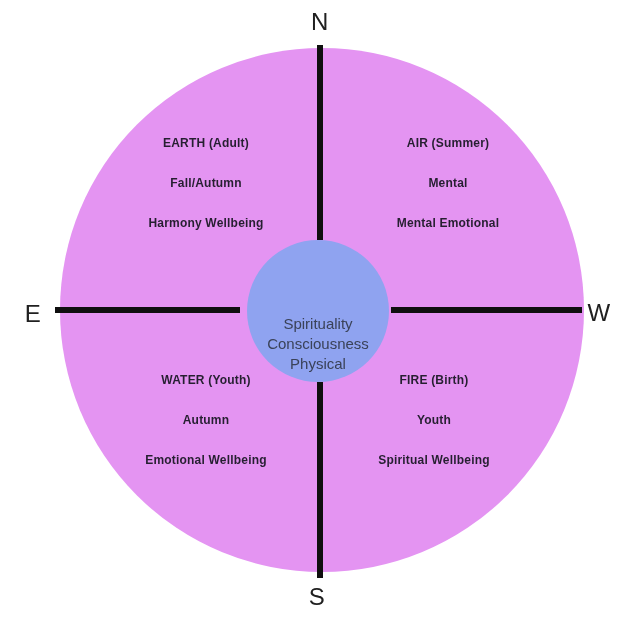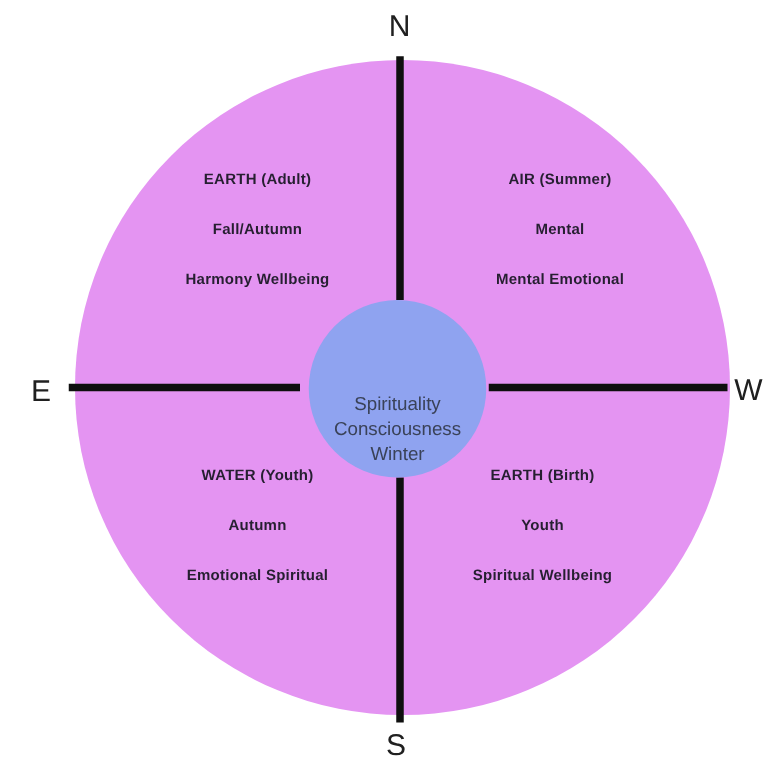--- a/index.html
+++ b/index.html
@@ -98,28 +98,28 @@
 
   <div class="quad quad-air">
     <div>AIR (Summer)</div>
     <div>Mental</div>
     <div>Mental Emotional</div>
   </div>
 
   <div class="quad quad-water">
     <div>WATER (Youth)</div>
     <div>Autumn</div>
-    <div>Emotional Spiritual</div>
+    <div>Emotional Wellbeing</div>
   </div>
 
   <div class="quad quad-fire">
-    <div>EARTH (Birth)</div>
+    <div>FIRE (Birth)</div>
     <div>Youth</div>
     <div>Spiritual Wellbeing</div>
   </div>
 
   <div class="center-text">
     <div>Spirituality</div>
     <div>Consciousness</div>
-    <div>Winter</div>
+    <div>Physical</div>
   </div>
 
 </div>
 
 </body></html>

